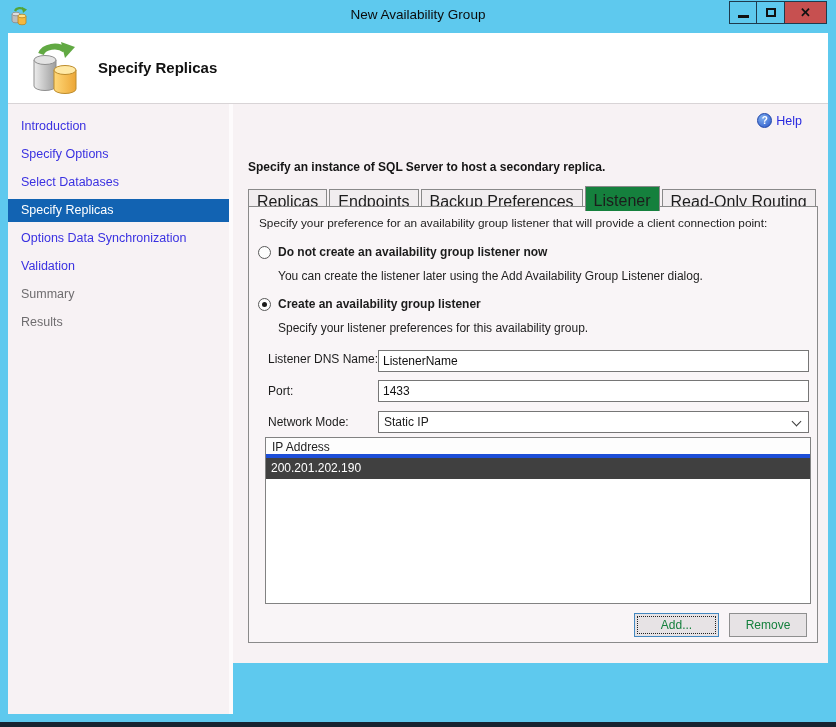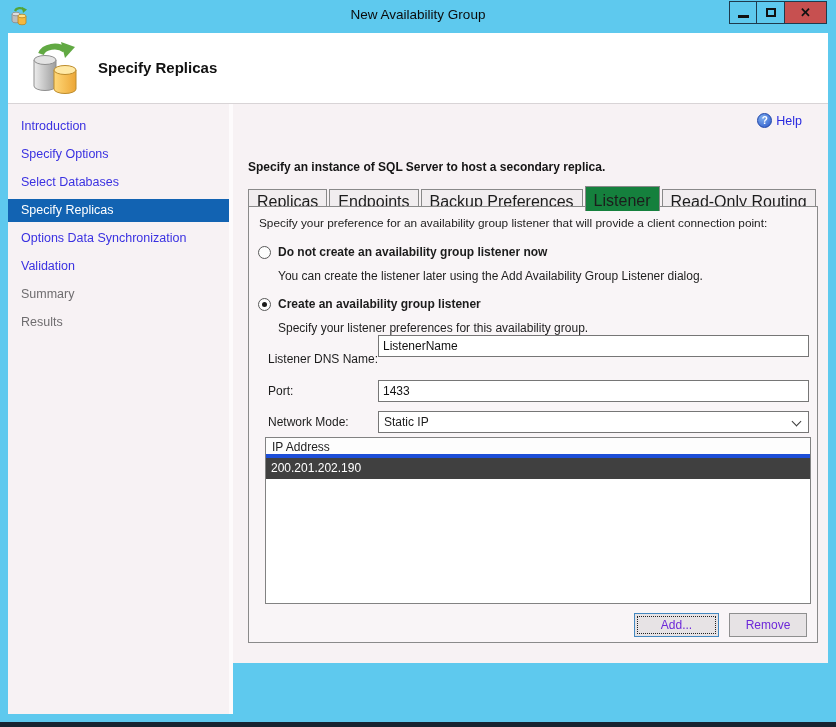--- a/index.html
+++ b/index.html
@@ -61,35 +61,35 @@
 
   .r1-radio { left:9px; top:39px; }
   .r1-label { left:29px; top:38px; }
   .r1-desc  { left:29px; top:62px; }
   .r2-radio { left:9px; top:91px; }
   .r2-label { left:29px; top:90px; }
   .r2-desc  { left:29px; top:114px; }
 
   .field-label { position:absolute; left:19px; font-size:12px; white-space:nowrap; }
   .field-input { position:absolute; left:129px; width:431px; height:22px; border:1px solid #767676; background:#fff; font-family:"Liberation Sans",sans-serif; font-size:12px; padding:0 4px; color:#111; }
-  .lbl-dns { top:145px; } .inp-dns { top:128px; }
+  .lbl-dns { top:145px; } .inp-dns { top:143px; }
   .lbl-port { top:177px; } .inp-port { top:173px; }
   .lbl-mode { top:208px; } .sel-mode { top:204px; }
   .select { position:absolute; left:129px; width:431px; height:22px; border:1px solid #767676; background:#fff; cursor:pointer; }
   .select .sel-text { position:absolute; left:5px; top:3px; font-size:12px; }
   .chevron { position:absolute; right:8px; top:6px; width:7px; height:7px; border-right:1.6px solid #3b3b3b; border-bottom:1.6px solid #3b3b3b; transform:rotate(45deg); }
 
   
   .ip-list { position:absolute; left:16px; top:230px; width:546px; height:167px; border:1px solid #828282; background:#fff; }
   .ip-header { height:20px; line-height:19px; padding-left:6px; background:#fdfdfd; border-bottom:4px solid #1d4ed8; font-size:12px; color:#222; cursor:pointer; }
   .ip-row { height:21px; line-height:21px; padding-left:5px; font-size:12px; }
   .ip-row.selected { background:#404040; color:#ffffff; cursor:pointer; }
 
   
-  .btn { position:absolute; height:24px; background:#e7e3e5; border:1px solid #8f8f8f; font-family:"Liberation Sans",sans-serif; font-size:12px; color:#6d28d9; text-align:center; line-height:22px; cursor:pointer; }
+  .btn { position:absolute; height:24px; background:#e7e3e5; border:1px solid #8f8f8f; font-family:"Liberation Sans",sans-serif; font-size:12px; color:#15803d; text-align:center; line-height:22px; cursor:pointer; }
   .btn-add { left:385px; top:406px; width:85px; border:1px solid #4488c0; outline:1px dotted #222; outline-offset:-4px; }
   .btn-remove { left:480px; top:406px; width:78px; }
 
   .btn-prev { left:311px; top:20px; width:82px; }
   .btn-next { left:405px; top:20px; width:82px; }
   .btn-cancel { left:500px; top:20px; width:77px; }
 </style>
 </head>
 <body>
 

